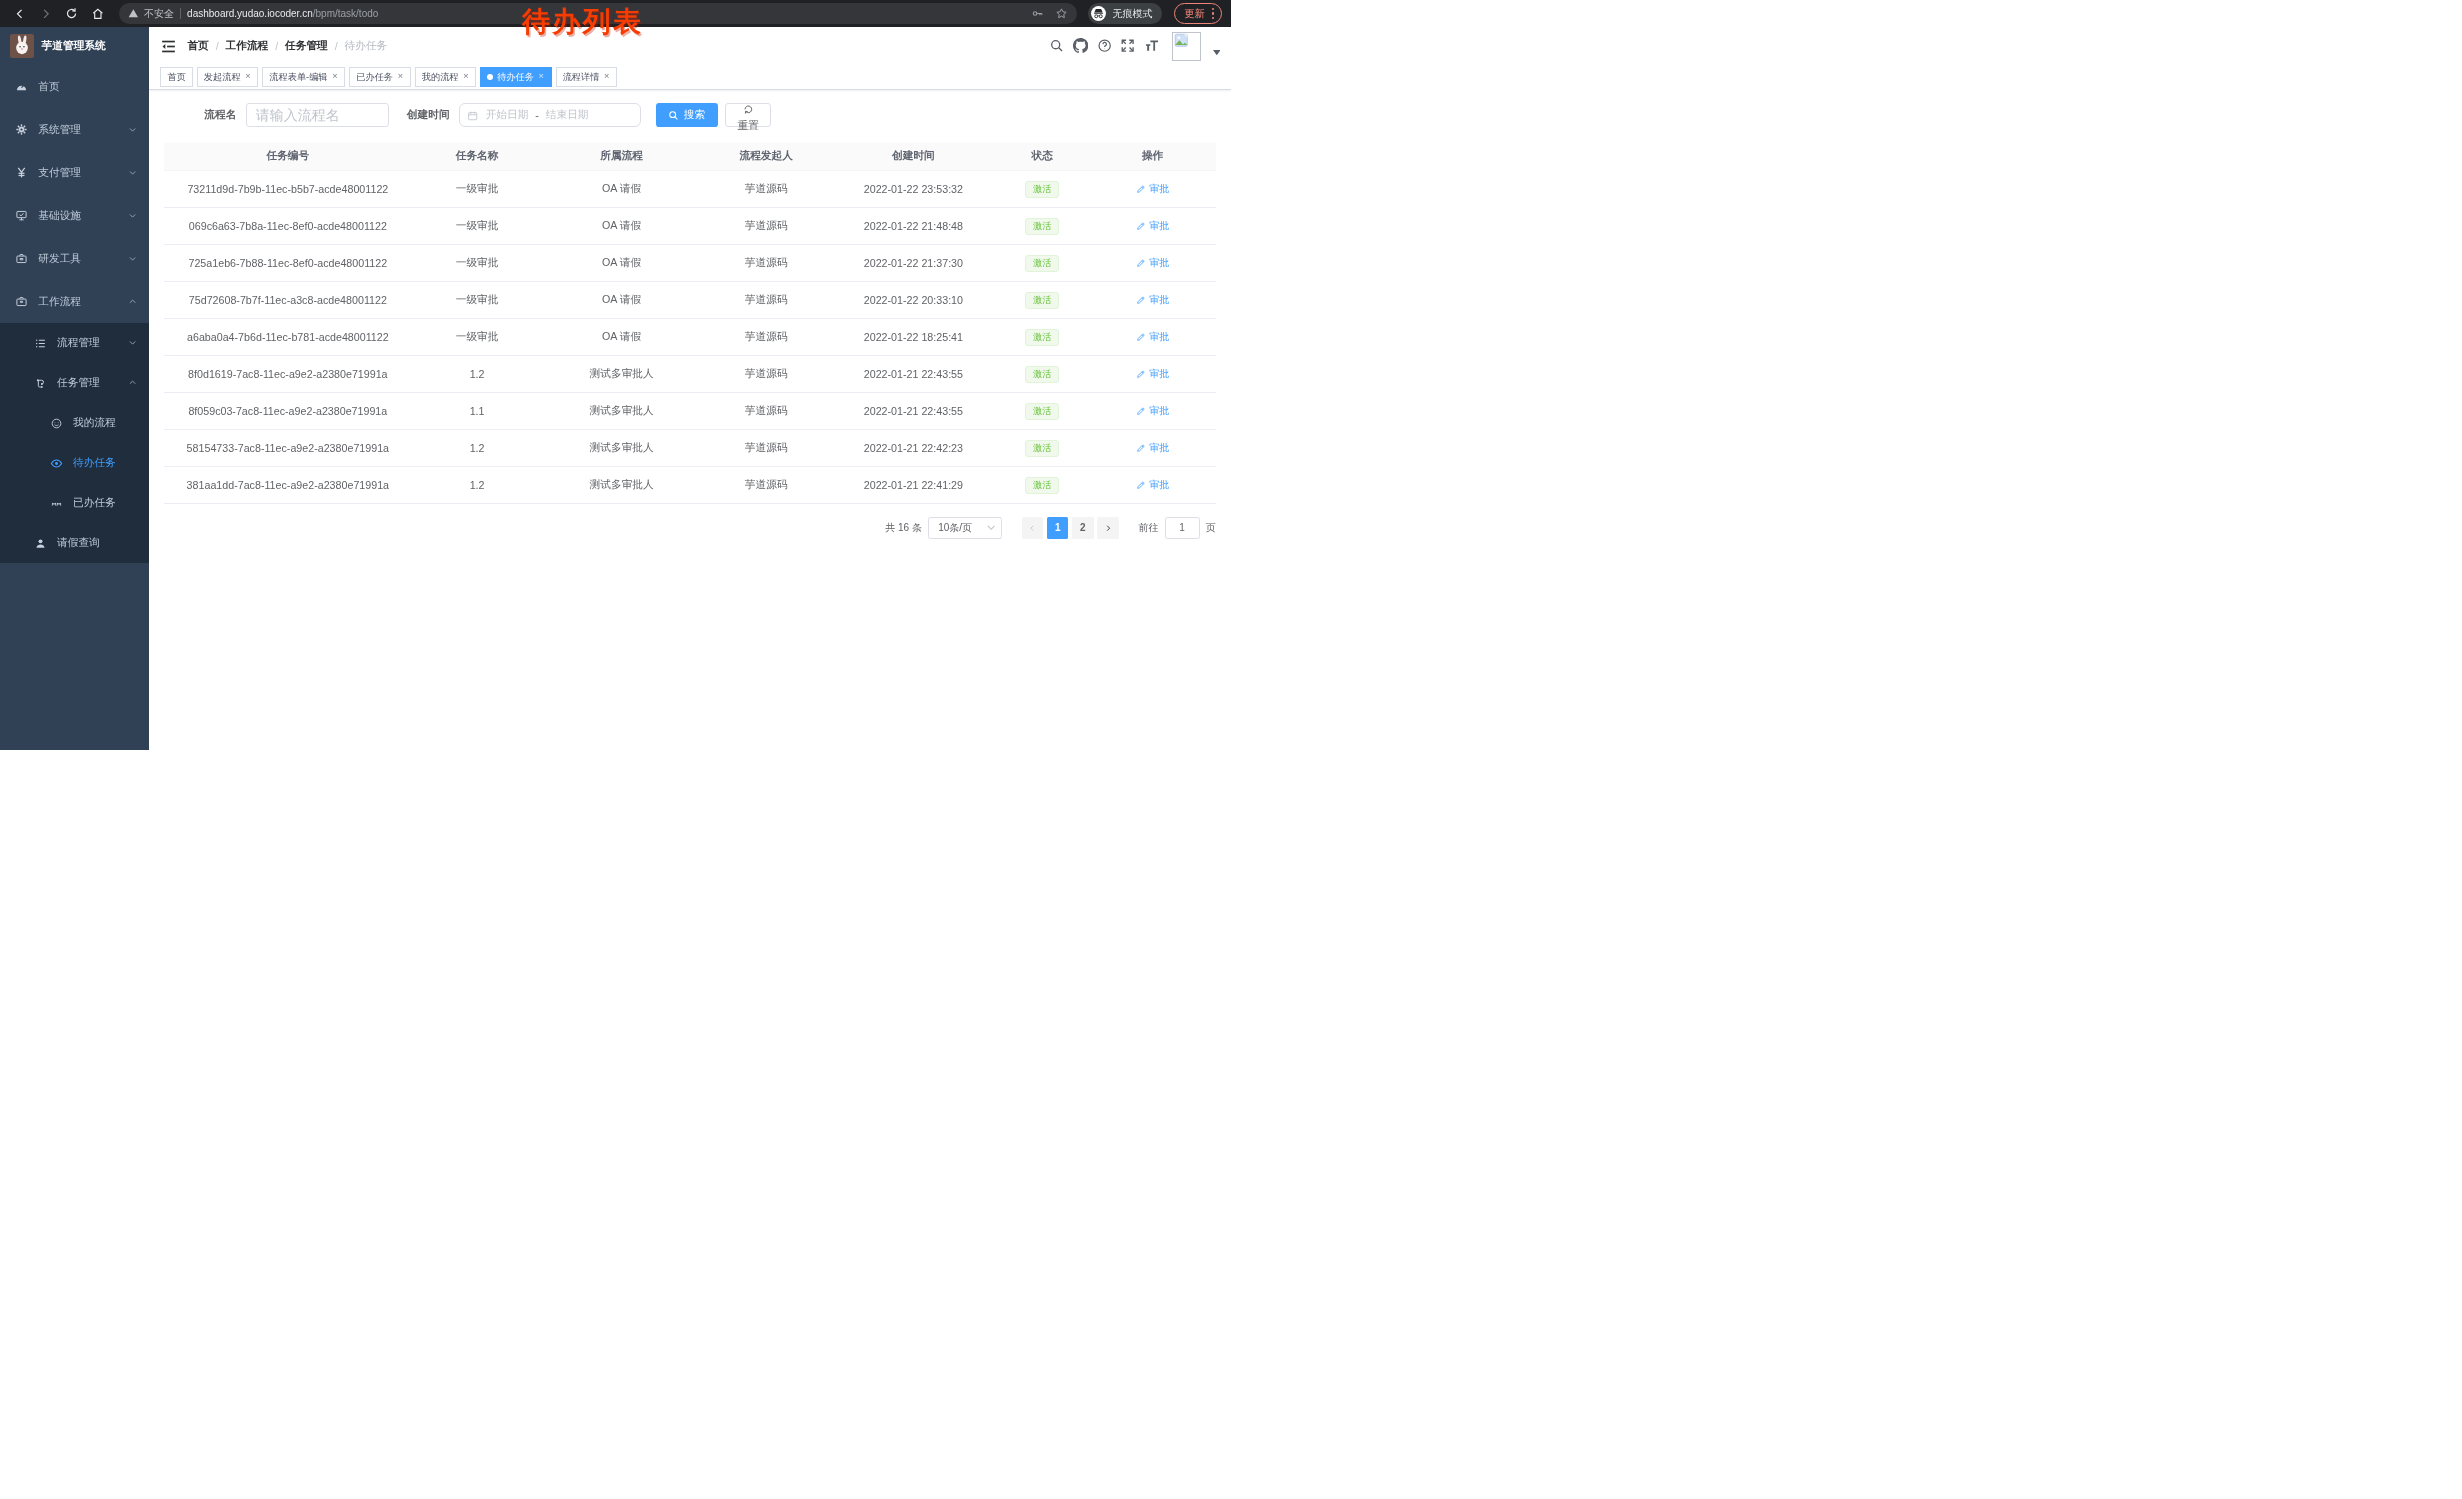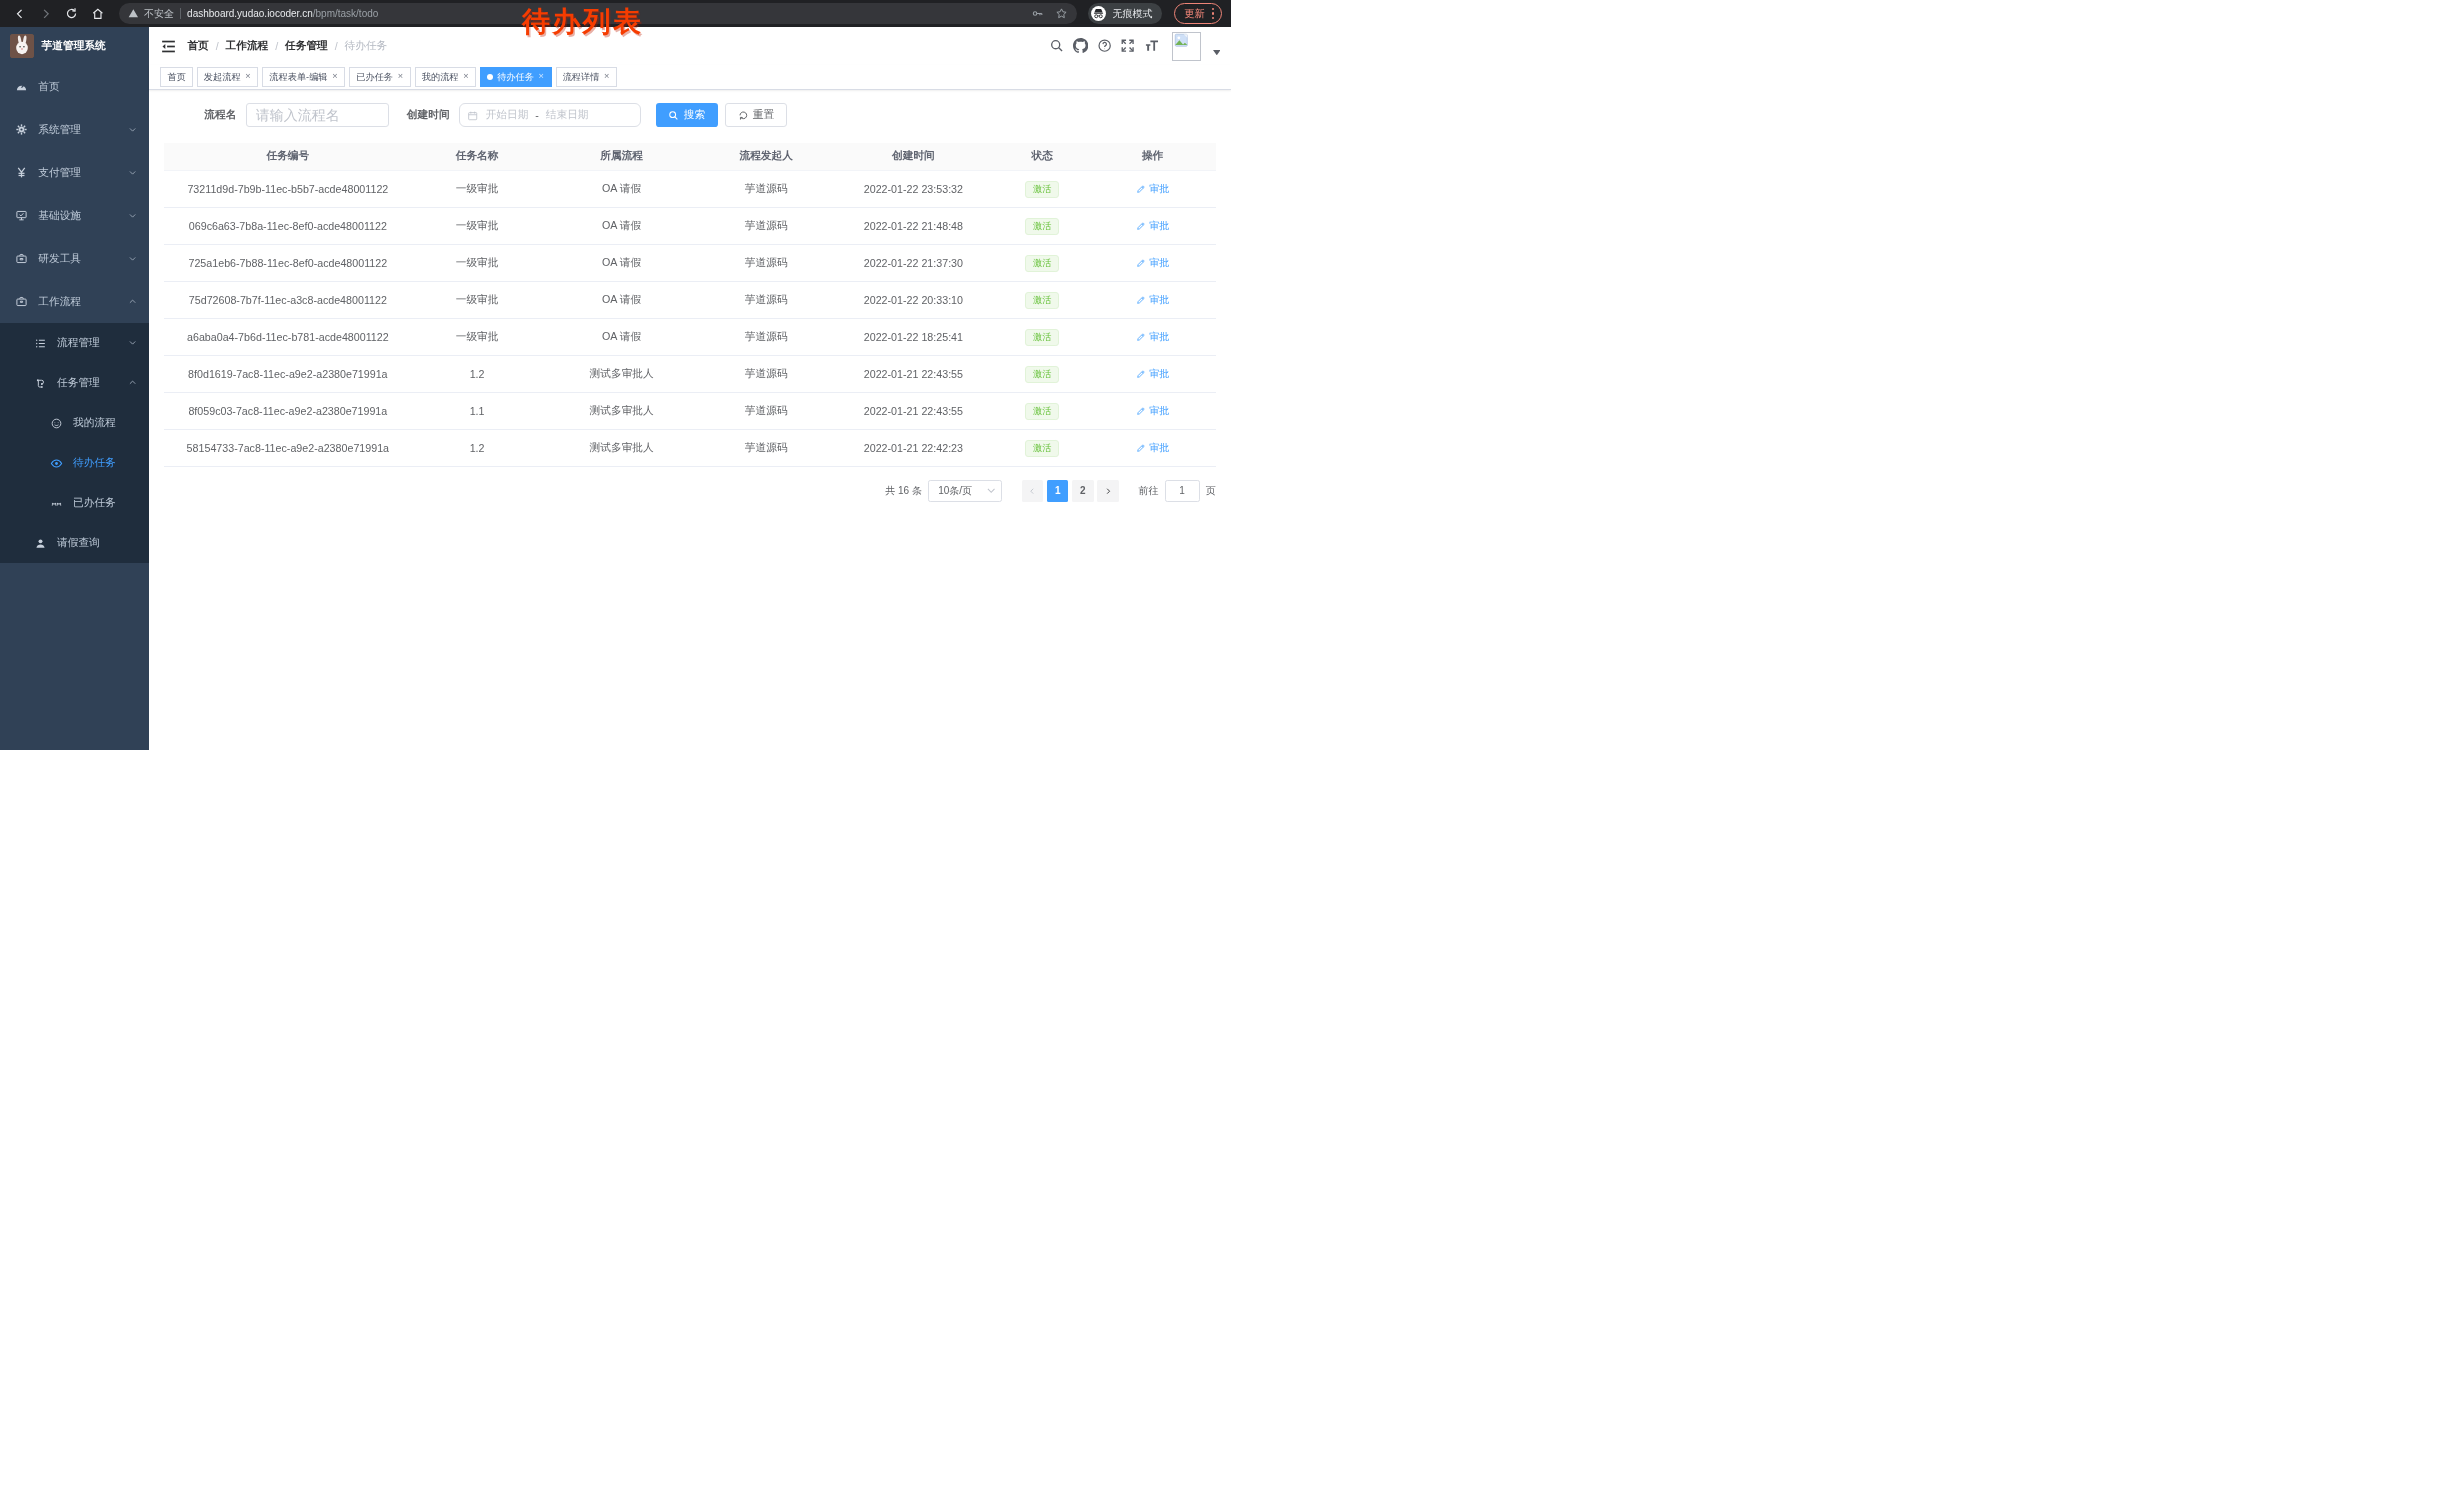--- a/index.html
+++ b/index.html
@@ -76,21 +76,21 @@
   .f-label { font-size:10.7px; font-weight:600; color:#606266; margin-right:9.2px; white-space:nowrap;margin-left:40px; }
   .f-label.second { margin-left:18.3px; }
   .text-input { width:143px; height:24.4px; border:0.8px solid #dcdfe6; border-radius:3.1px; padding:0 9.2px; font-size:14px; color:#606266; outline:none; font-family:inherit; }
   .text-input::placeholder { color:#c0c4cc; }
   .date-range { width:182px; height:24.4px; border:0.8px solid #dcdfe6; border-radius:6px; display:flex; align-items:center; padding:0 7.6px; gap:6.9px; font-size:10.7px; color:#c0c4cc; cursor:pointer; }
   .date-range .cal { width:11.4px; height:11.4px; color:#c0c4cc; flex-shrink:0; }
   .date-range .dash { color:#606266; }
   .btn { height:24.4px; border-radius:3.1px; font-size:10.7px; display:inline-flex; align-items:center; gap:4.6px; padding:0 11.4px; cursor:pointer; border:0.8px solid transparent; font-family:inherit; }
   .btn .b-icon { width:10.7px; height:10.7px; }
   .btn-primary { background:#409eff; color:#fff; margin-left:15.3px; }
-  .btn-plain { background:#fff; border-color:#dcdfe6; color:#606266; margin-left:7.6px; }
+  .btn-plain { background:#fff; border-color:#dcdfe6; color:#606266; margin-left:7.6px;flex-direction:column; }
 
   
   table { width:100%; border-collapse:collapse; table-layout:fixed; }
   thead th { background:#fafafa; height:28px; font-size:10.7px; font-weight:600; color:#5f6470; text-align:center; }
   tbody td { height:37px; font-size:10.7px; color:#606266; text-align:center; border-bottom:0.8px solid #ebeef5; overflow:hidden; white-space:nowrap; }
   tbody tr:first-child td { border-top:0.8px solid #f2f4f8; }
   .tag-success { display:inline-block; padding:0 6.9px; height:17px; line-height:15.3px; font-size:9.2px; color:#67c23a; background:#f0f9eb; border:0.8px solid #e1f3d8; border-radius:3.1px; }
   .action-link { color:#409eff; font-size:10px; display:inline-flex; align-items:center; gap:3.1px; cursor:pointer; }
   .action-link .b-icon { width:10px; height:10px; }
 
@@ -685,20 +685,37 @@
               <td><span class="action-link">
                   <span class="b-icon">
                     <svg viewBox="0 0 24 24" fill="none" stroke="currentColor" stroke-width="1.9">
                       <path d="M4 20l1.2-4.4L15.5 5.3a1.6 1.6 0 0 1 2.3 0l1 1a1.6 1.6 0 0 1 0 2.3L8.4 18.8z"></path>
                       <line x1="13.8" y1="7" x2="17" y2="10.2"></line>
                     </svg>
                   </span>
                   <span>审批</span>
                 </span></td>
             </tr>
+            <tr>
+              <td>381aa1dd-7ac8-11ec-a9e2-a2380e71991a</td>
+              <td>1.2</td>
+              <td>测试多审批人</td>
+              <td>芋道源码</td>
+              <td>2022-01-21 22:41:29</td>
+              <td><span class="tag-success">激活</span></td>
+              <td><span class="action-link">
+                  <span class="b-icon">
+                    <svg viewBox="0 0 24 24" fill="none" stroke="currentColor" stroke-width="1.9">
+                      <path d="M4 20l1.2-4.4L15.5 5.3a1.6 1.6 0 0 1 2.3 0l1 1a1.6 1.6 0 0 1 0 2.3L8.4 18.8z"></path>
+                      <line x1="13.8" y1="7" x2="17" y2="10.2"></line>
+                    </svg>
+                  </span>
+                  <span>审批</span>
+                </span></td>
+            </tr>
           </tbody>
       </table>
 
       <div class="pagination-row">
         <span class="pg-total">共 16 条</span>
         <span class="pg-size">
           <span>10条/页</span>
           <span class="chev">
               <svg width="8.4" height="5.3" viewBox="0 0 12 8" fill="none" stroke="currentColor" stroke-width="1.6">
                 <polyline points="1 1.5 6 6.5 11 1.5"></polyline>

